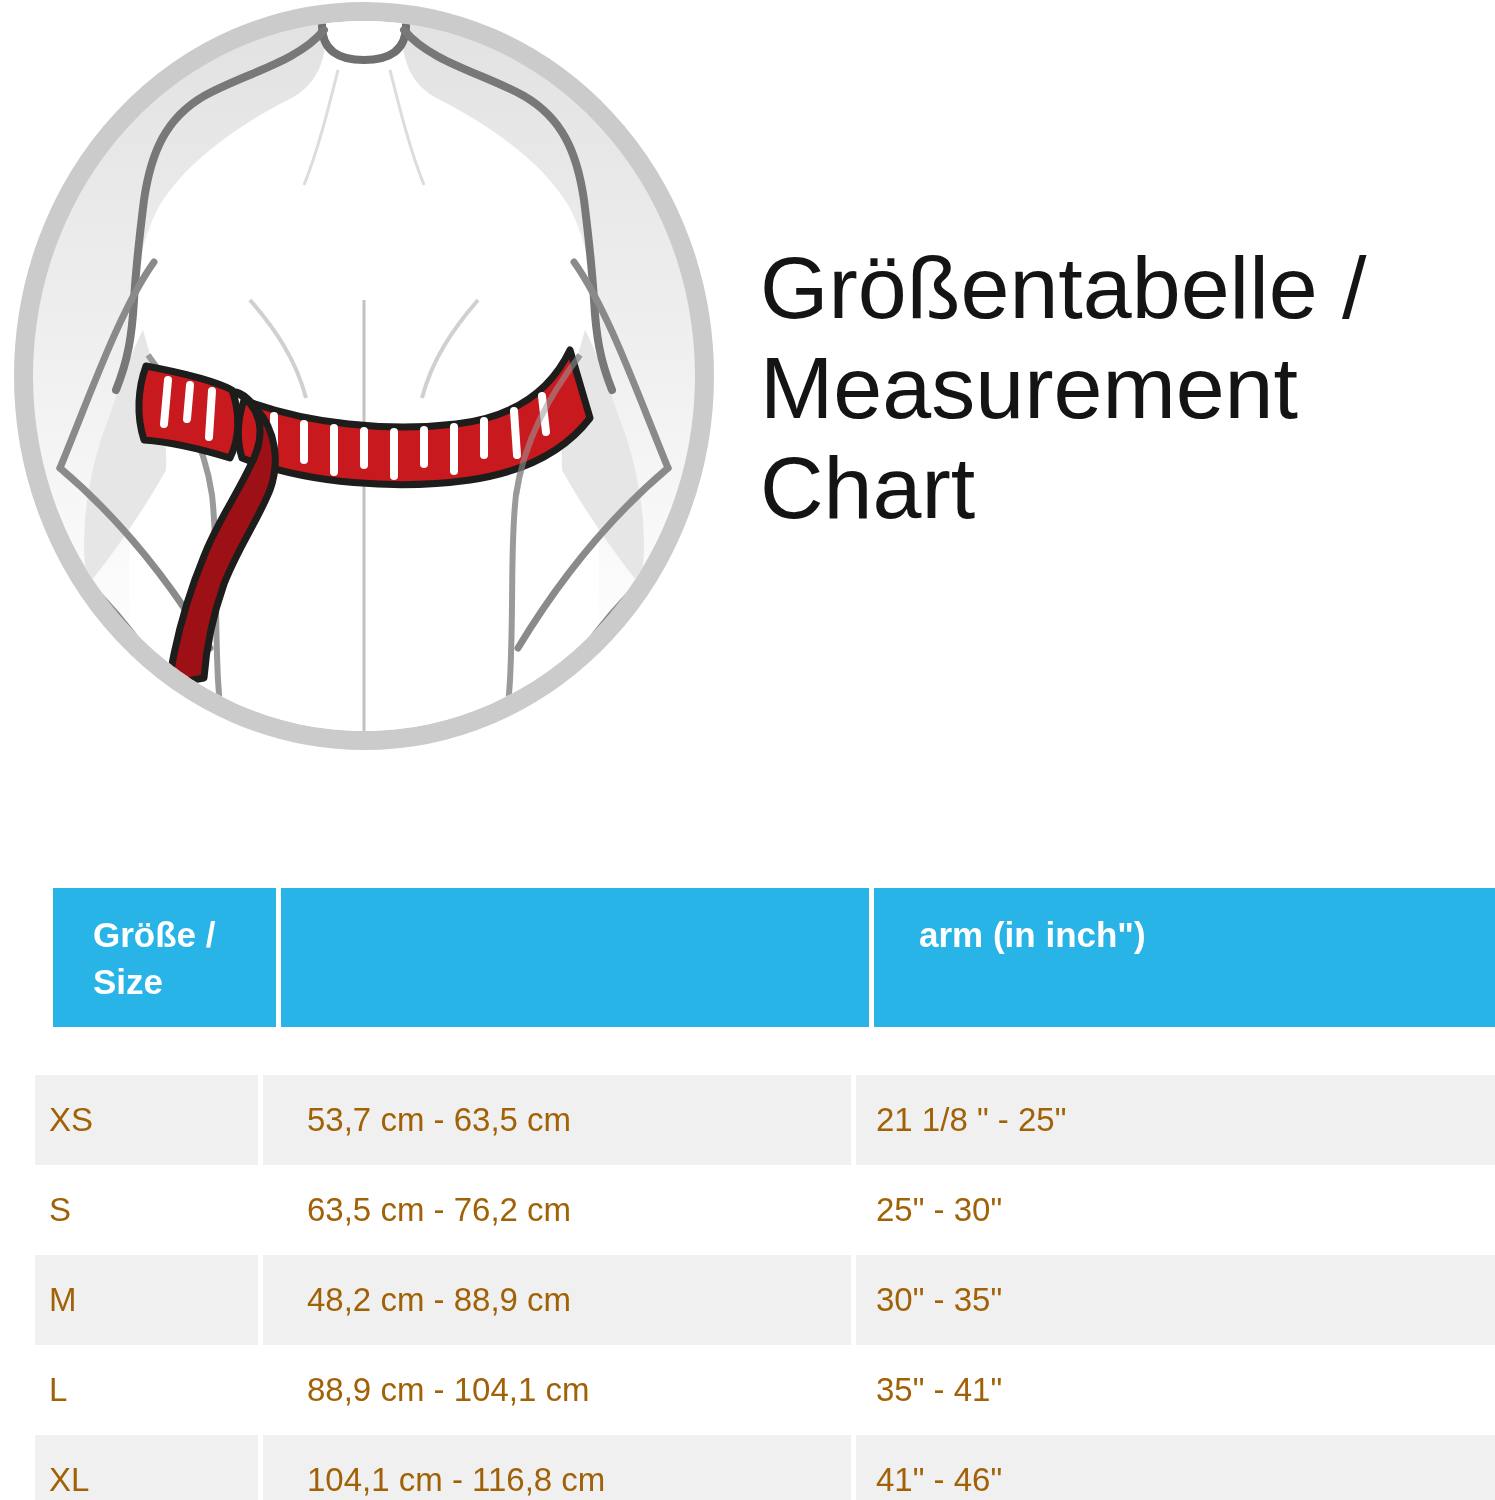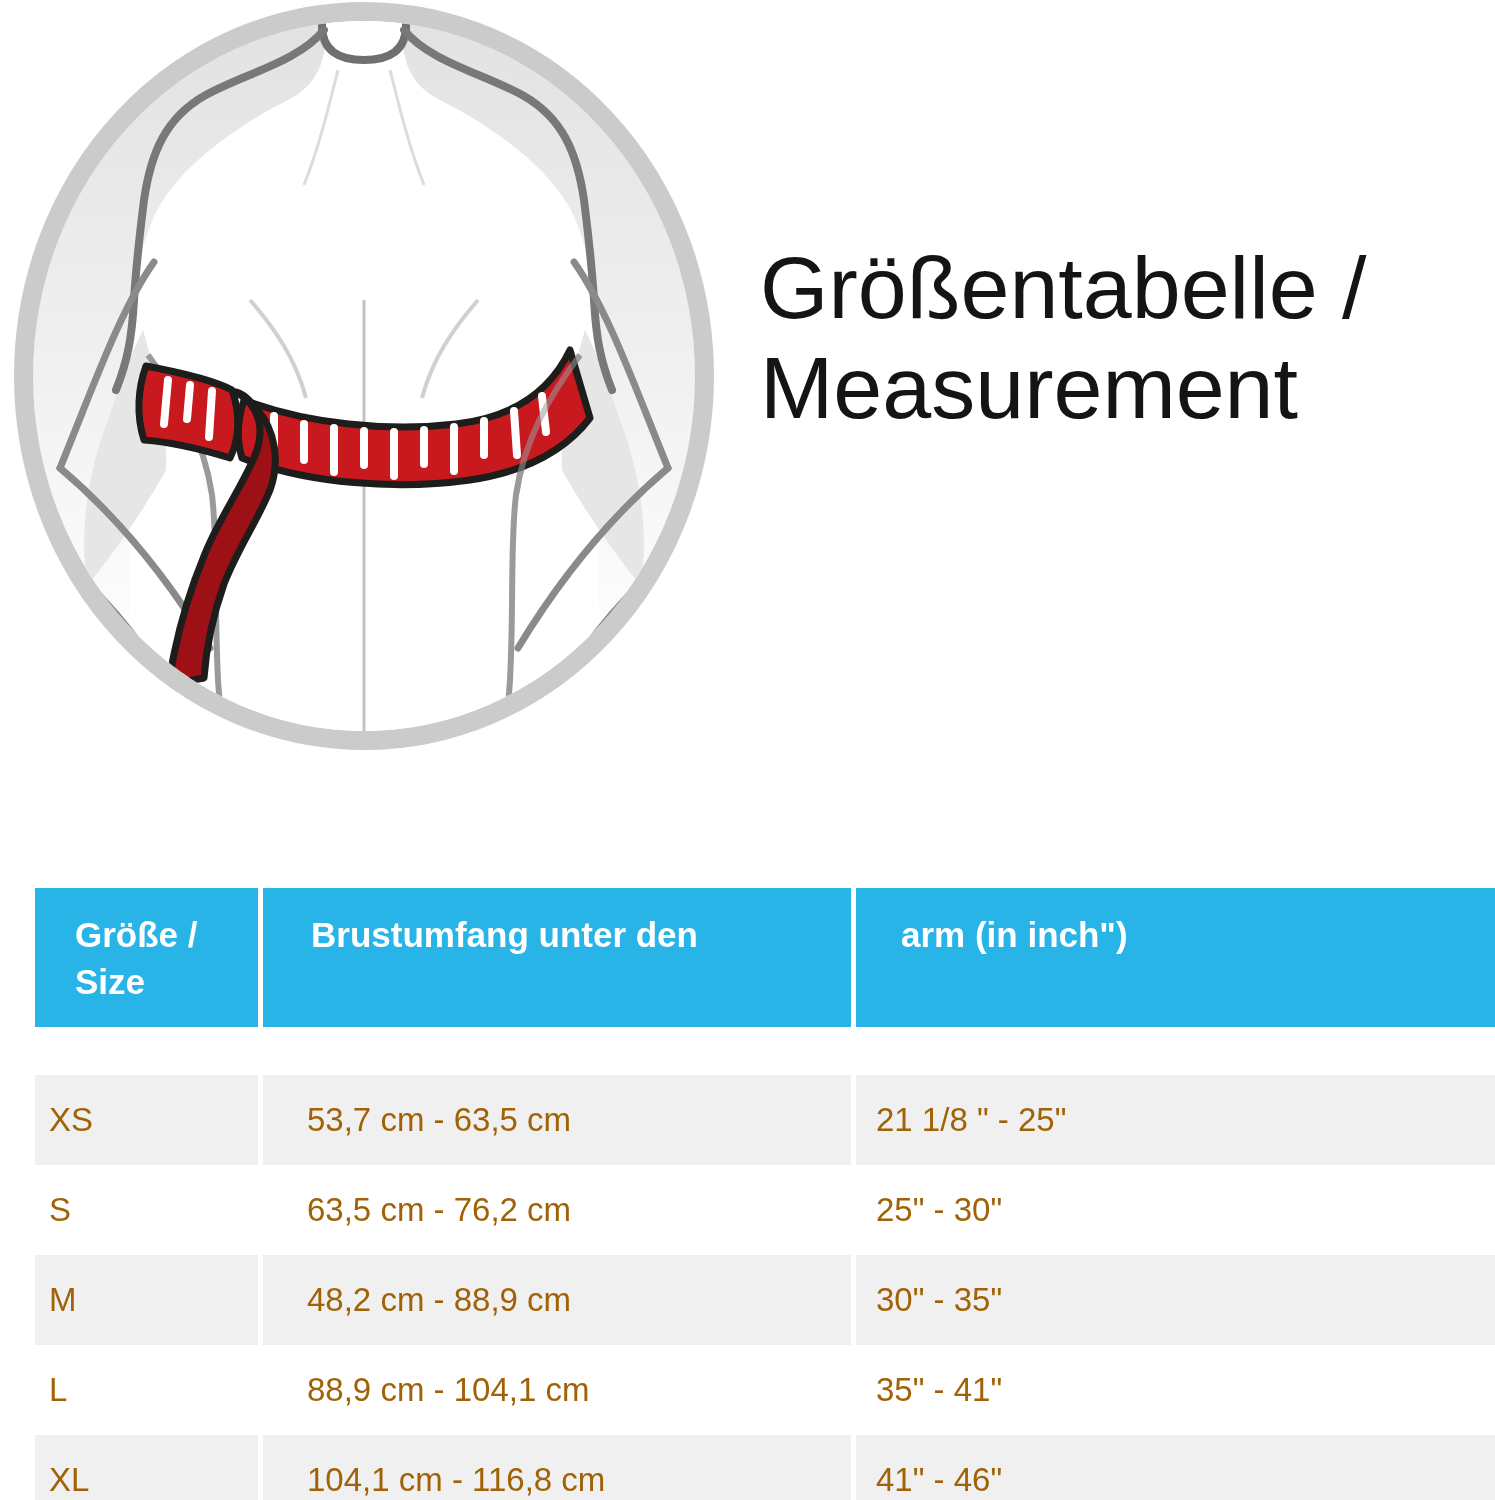--- a/index.html
+++ b/index.html
@@ -25,21 +25,21 @@
 
   
   .size-table{
     position:absolute;left:35px;top:888px;width:1460px;
   }
   .grid{
     display:grid;
     grid-template-columns:223px 588px 639px;
     column-gap:5px;
   }
-  .thead{height:174px;}
+  .thead{height:174px;margin-left:18px;}
   .th{
     background:#29b4e8;color:#ffffff;
     font-size:35px;font-weight:bold;line-height:47px;
     padding-top:23px;box-sizing:border-box;height:139px;
   }
   .th.c1{padding-left:40px;}
   .th.c2{padding-left:48px;}
   .th.c3{padding-left:45px;}
   .th span{display:block;}
   .tbody{margin-top:13px;}
@@ -148,31 +148,31 @@
       </g>
 
       <path d="M 572,355 C 542,395 516,440 508,495" fill="none" stroke="#9a9a9a" stroke-width="6" opacity="0.55"></path>
     </g>
   </svg>
 </div>
 
 <div class="title-block">
   <span class="title-line">Größentabelle /</span>
   <span class="title-line">Measurement</span>
+  <span class="title-line">Chart</span>
 </div>
 
 <div class="size-table">
 
   <div class="grid thead">
     <div class="th c1">
       <span>Größe /</span>
       <span>Size</span>
     </div>
     <div class="th c2">
-      <span>Brustumfang unter den</span>
     </div>
     <div class="th c3">
       <span>arm (in inch")</span>
     </div>
   </div>
 
   <div class="tbody">
 
     <div class="grid trow alt">
       <div class="cell c1">XS</div>

